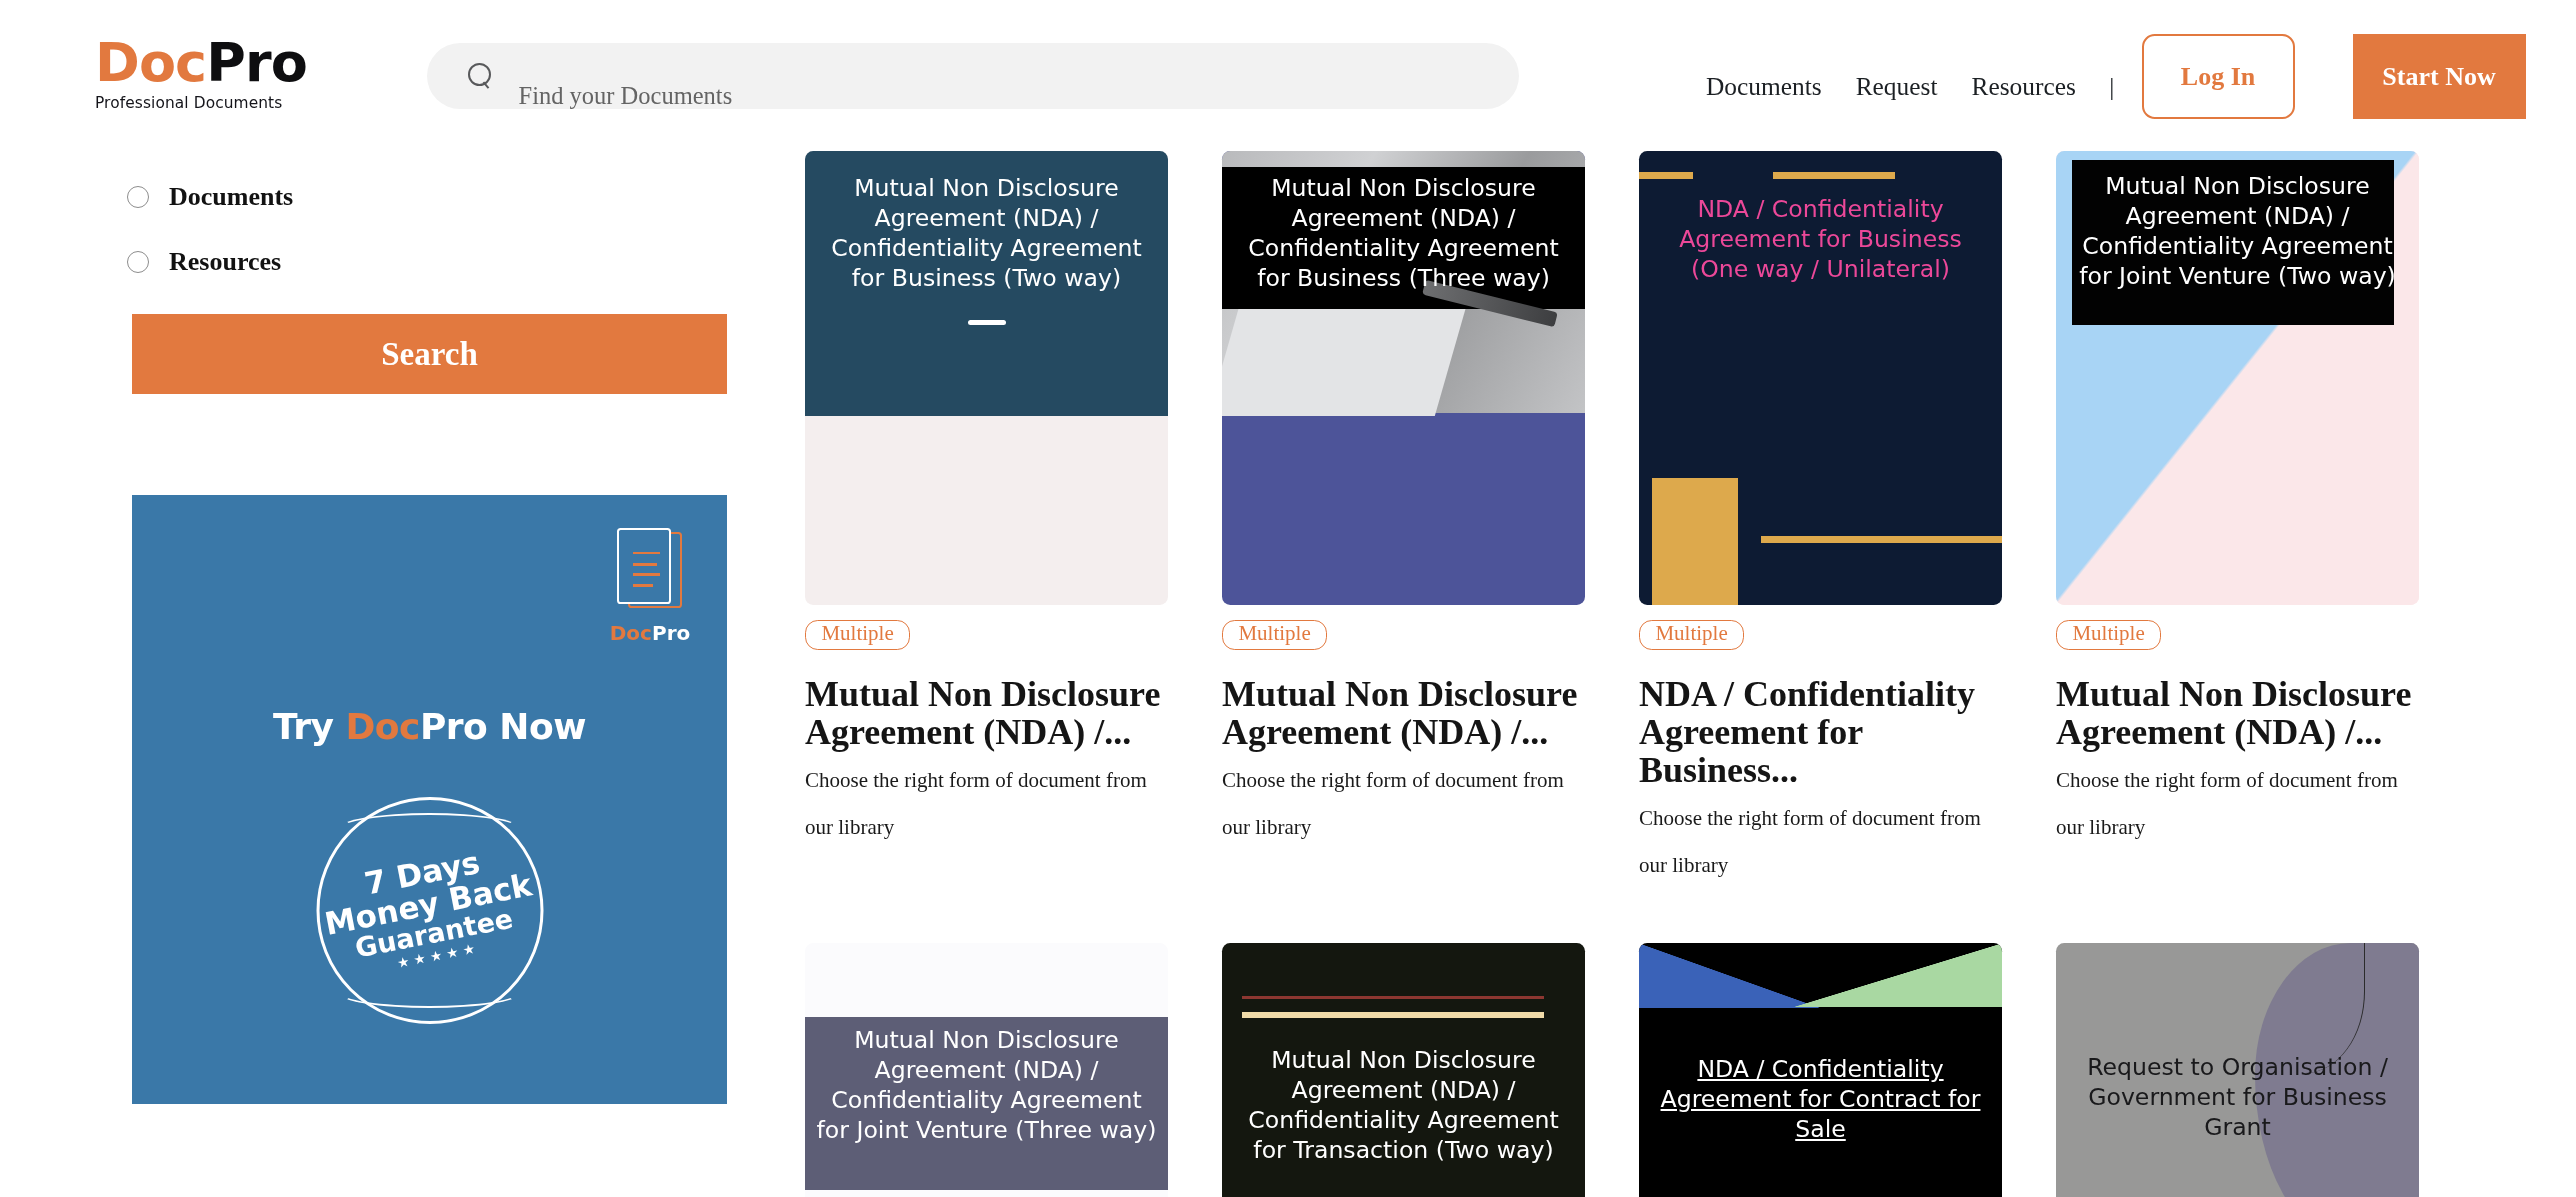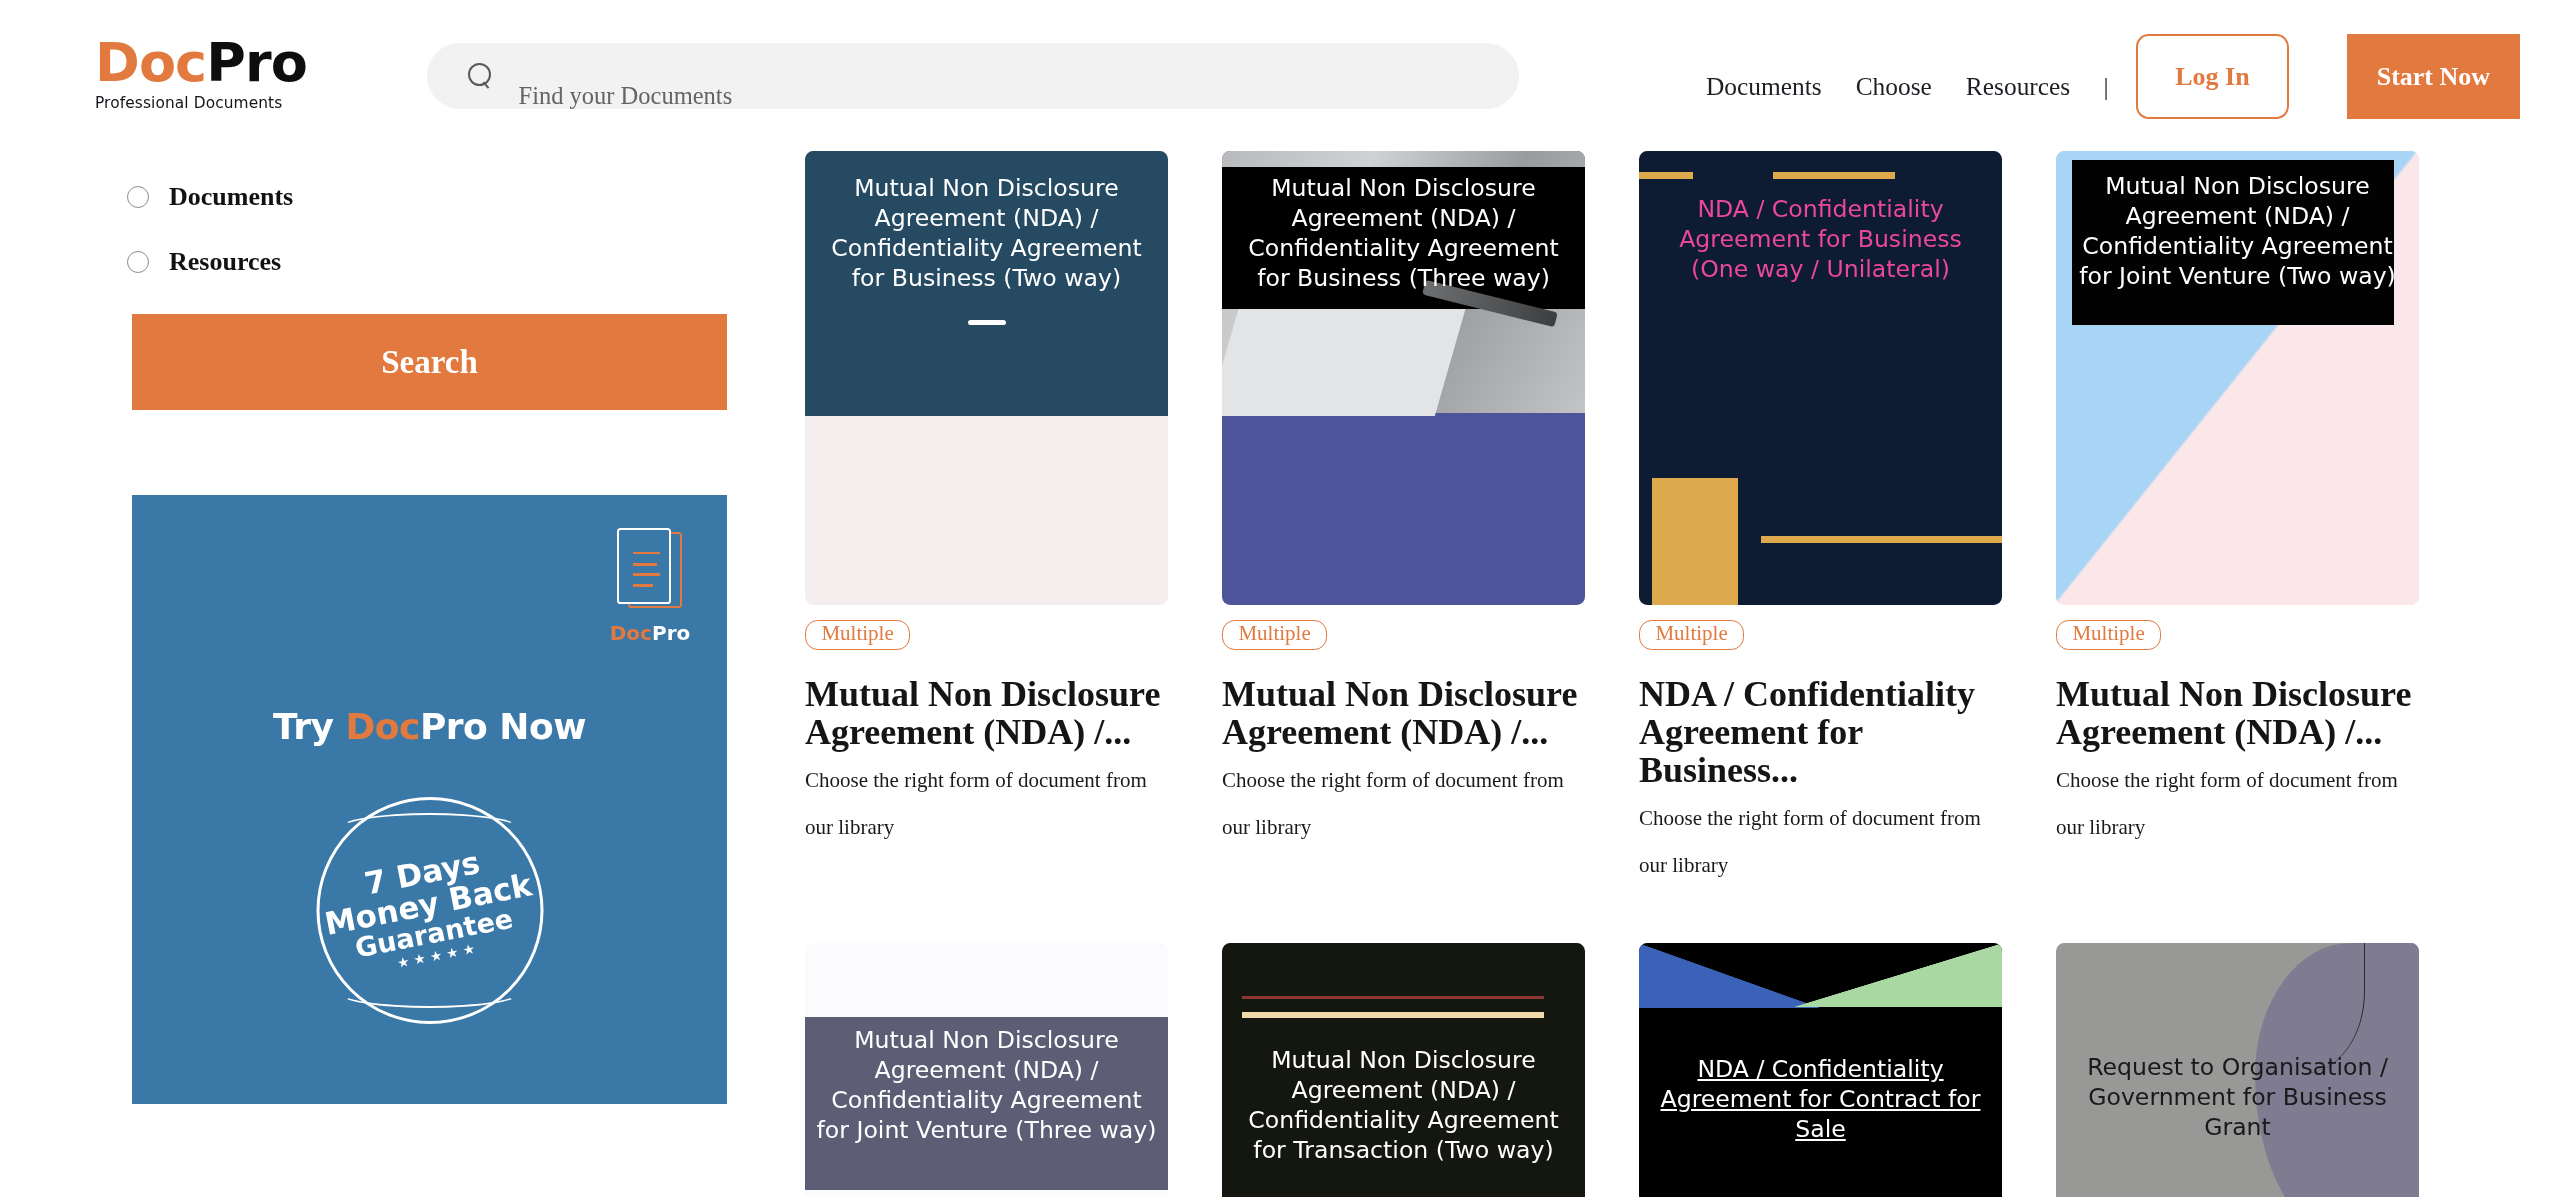--- a/index.html
+++ b/index.html
@@ -170,21 +170,21 @@
   .radio-label {
     font-family: "Liberation Serif", serif;
     font-weight: bold;
     font-size: 26px;
     color: #121212;
   }
 
   .btn-search {
     position: absolute;
     left: 132px; top: 173px;
-    width: 595px; height: 96px;
+    width: 595px; height: 80px;
     background: #e2793f;
     border: none;
     color: #ffffff;
     font-family: "Liberation Serif", serif;
     font-weight: bold;
     font-size: 33px;
     display: flex;
     align-items: center;
     justify-content: center;
     cursor: pointer;
@@ -439,21 +439,21 @@
     <div class="logo-sub">Professional Documents</div>
   </div>
 
   <div class="searchbar">
     <span class="search-glass"></span>
     <input class="search-input" type="text" placeholder="Find your Documents" style="">
   </div>
 
   <div class="nav">
     <a class="nav-link" href="#">Documents</a>
-    <a class="nav-link" href="#">Choose</a>
+    <a class="nav-link" href="#">Request</a>
     <a class="nav-link" href="#">Resources</a>
     <span class="nav-divider">|</span>
     <button class="btn-login">Log In</button>
     <button class="btn-start">Start Now</button>
   </div>
 </div>
 
 <div class="sidebar">
 
   <div class="radio-row">

